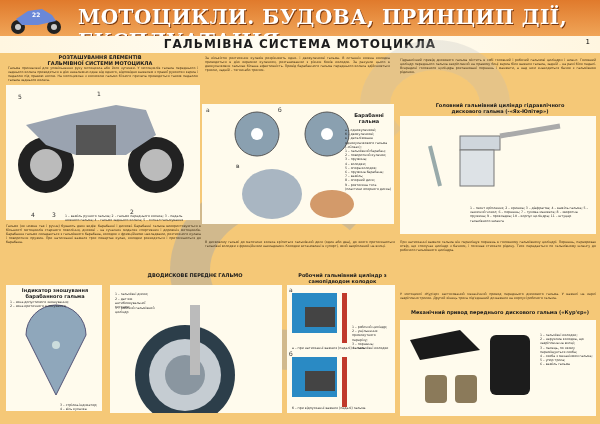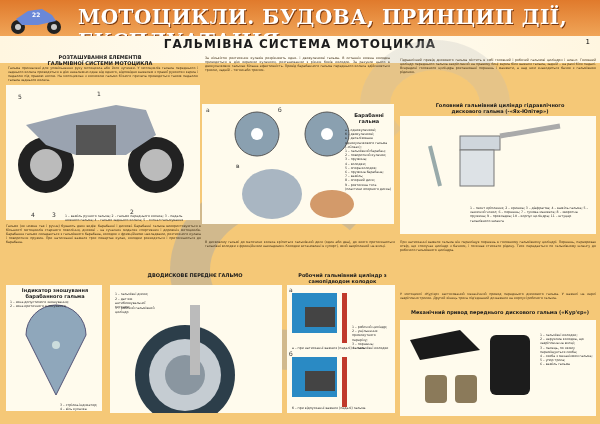--- a/index.html
+++ b/index.html
@@ -1,20 +1,20 @@
 <!DOCTYPE html>
 <html><head>
 <meta charset="utf-8">
 <style>
 *{box-sizing:border-box;margin:0;padding:0}
 body{width:600px;height:424px;overflow:hidden;background:#f5c877;font-family:"DejaVu Sans",sans-serif;position:relative}
 .header{position:absolute;left:0;top:0;width:600px;height:36px;background:linear-gradient(#e07a2c,#f0a558)}
 .title{position:absolute;left:78px;top:5px;font-family:"DejaVu Serif",serif;font-weight:bold;font-size:20px;color:#fff;letter-spacing:0.5px;text-shadow:1px 1px 0 #7a3a10}
 .logo{position:absolute;left:8px;top:3px;width:56px;height:32px}
-.subbar{position:absolute;left:0;top:36px;width:600px;height:27px;background:linear-gradient(90deg,#fff6e0,#fffdf4,#fff6e0)}
+.subbar{position:absolute;left:0;top:36px;width:600px;height:17px;background:linear-gradient(90deg,#fff6e0,#fffdf4,#fff6e0)}
 .subtitle{position:absolute;left:0;width:600px;text-align:center;top:1px;font-weight:bold;font-size:12px;color:#1d1d1d;letter-spacing:1px}
 .pagenum{position:absolute;right:10px;top:2px;font-size:7px}
 .panel{position:absolute;background:#fffbed}
 .txt{position:absolute;font-size:3.2px;line-height:4px;color:#3b2a10;text-align:justify;overflow:hidden}
 .head{position:absolute;font-weight:bold;font-size:5px;color:#1a1a1a;text-align:center;line-height:6px}
 .legend{position:absolute;font-size:3.2px;line-height:4.2px;color:#2a2a2a}
 .wm{position:absolute;border-radius:50%;opacity:0.25}
 .lbl{position:absolute;font-size:6px;color:#333}
 </style>
 </head>

